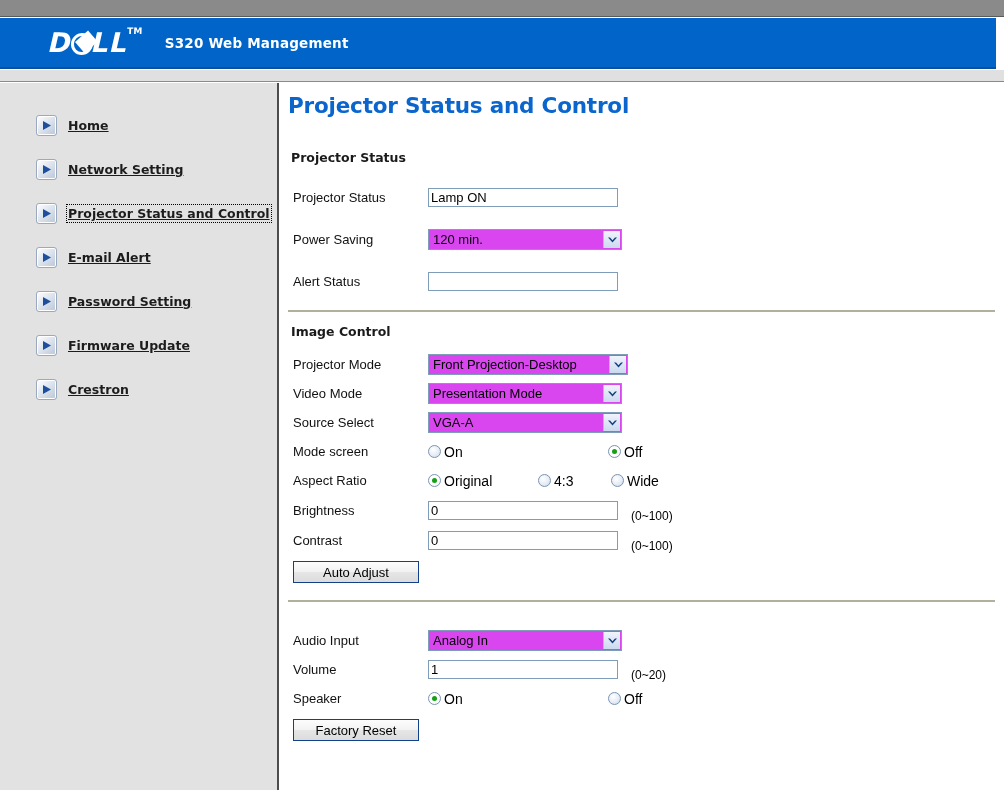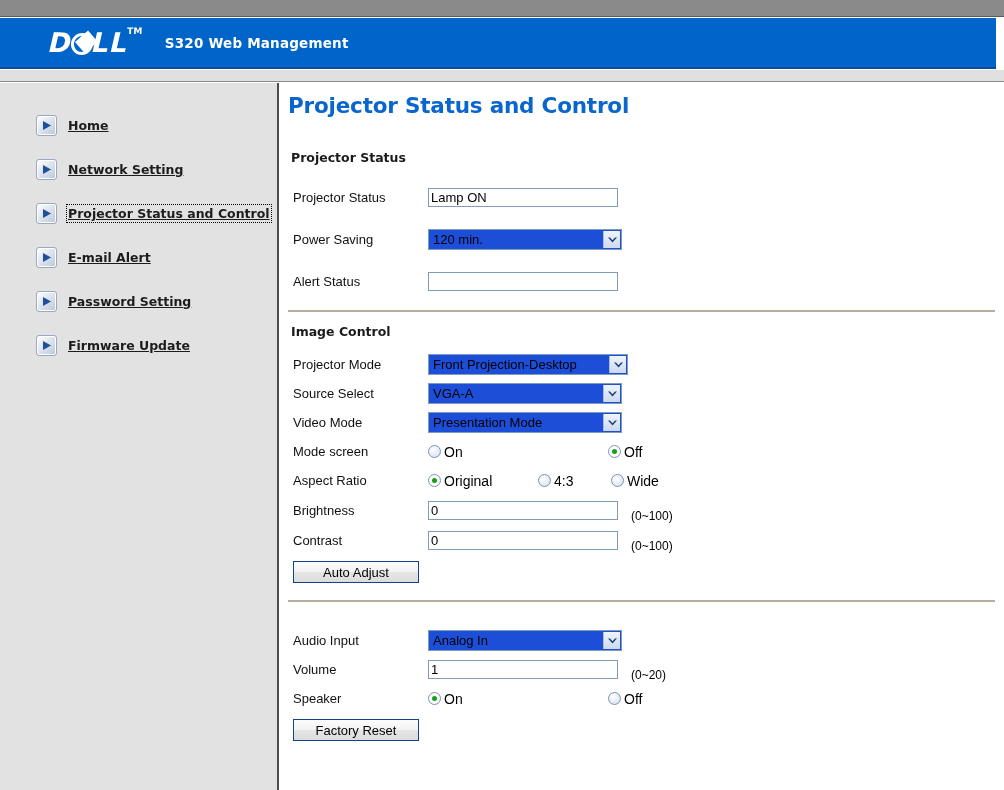--- a/index.html
+++ b/index.html
@@ -235,21 +235,21 @@
     color: #000000;
     padding: 0 2px;
     box-sizing: border-box;
   }
 
   .select {
     position: relative;
     width: 194px;
     height: 21px;
     border: 1px solid #7f9db9;
-    background: #1d4ed8;
+    background: #d946ef;
     box-sizing: border-box;
     display: flex;
     align-items: center;
     cursor: default;
   }
   .select .sel-value {
     font-size: 13px;
     color: #000000;
     padding-left: 4px;
     white-space: nowrap;
@@ -403,20 +403,28 @@
 
       <li class="nav-item">
         <span class="nav-icon">
           <svg width="11" height="11" viewBox="0 0 11 11">
               <polygon points="2,1 10,5.5 2,10" fill="#1e4f9c"></polygon>
             </svg>
         </span>
         <span class="nav-label">Firmware Update</span>
       </li>
 
+      <li class="nav-item">
+        <span class="nav-icon">
+          <svg width="11" height="11" viewBox="0 0 11 11">
+              <polygon points="2,1 10,5.5 2,10" fill="#1e4f9c"></polygon>
+            </svg>
+        </span>
+        <span class="nav-label">Crestron</span>
+      </li>
 
     </ul>
   </div>
 
   <div class="content">
 
     <div class="page-title">Projector Status and Control</div>
 
     <div class="section">
       <div style="height:32px"></div>
@@ -472,38 +480,38 @@
             <span class="sel-arrow">
               <svg width="9" height="6" viewBox="0 0 9 6">
                   <polygon points="0,0.5 4.5,5.5 9,0.5 7,0.5 4.5,3.2 2,0.5" fill="#15427f"></polygon>
                 </svg>
             </span>
           </div>
         </div>
       </div>
 
       <div class="row">
-        <div class="row-label">Source Select</div>
+        <div class="row-label">Video Mode</div>
         <div class="field-col">
           <div class="select">
-            <span class="sel-value">VGA-A</span>
+            <span class="sel-value">Presentation Mode</span>
             <span class="sel-arrow">
               <svg width="9" height="6" viewBox="0 0 9 6">
                   <polygon points="0,0.5 4.5,5.5 9,0.5 7,0.5 4.5,3.2 2,0.5" fill="#15427f"></polygon>
                 </svg>
             </span>
           </div>
         </div>
       </div>
 
       <div class="row">
-        <div class="row-label">Video Mode</div>
+        <div class="row-label">Source Select</div>
         <div class="field-col">
           <div class="select">
-            <span class="sel-value">Presentation Mode</span>
+            <span class="sel-value">VGA-A</span>
             <span class="sel-arrow">
               <svg width="9" height="6" viewBox="0 0 9 6">
                   <polygon points="0,0.5 4.5,5.5 9,0.5 7,0.5 4.5,3.2 2,0.5" fill="#15427f"></polygon>
                 </svg>
             </span>
           </div>
         </div>
       </div>
 
       <div class="row">

